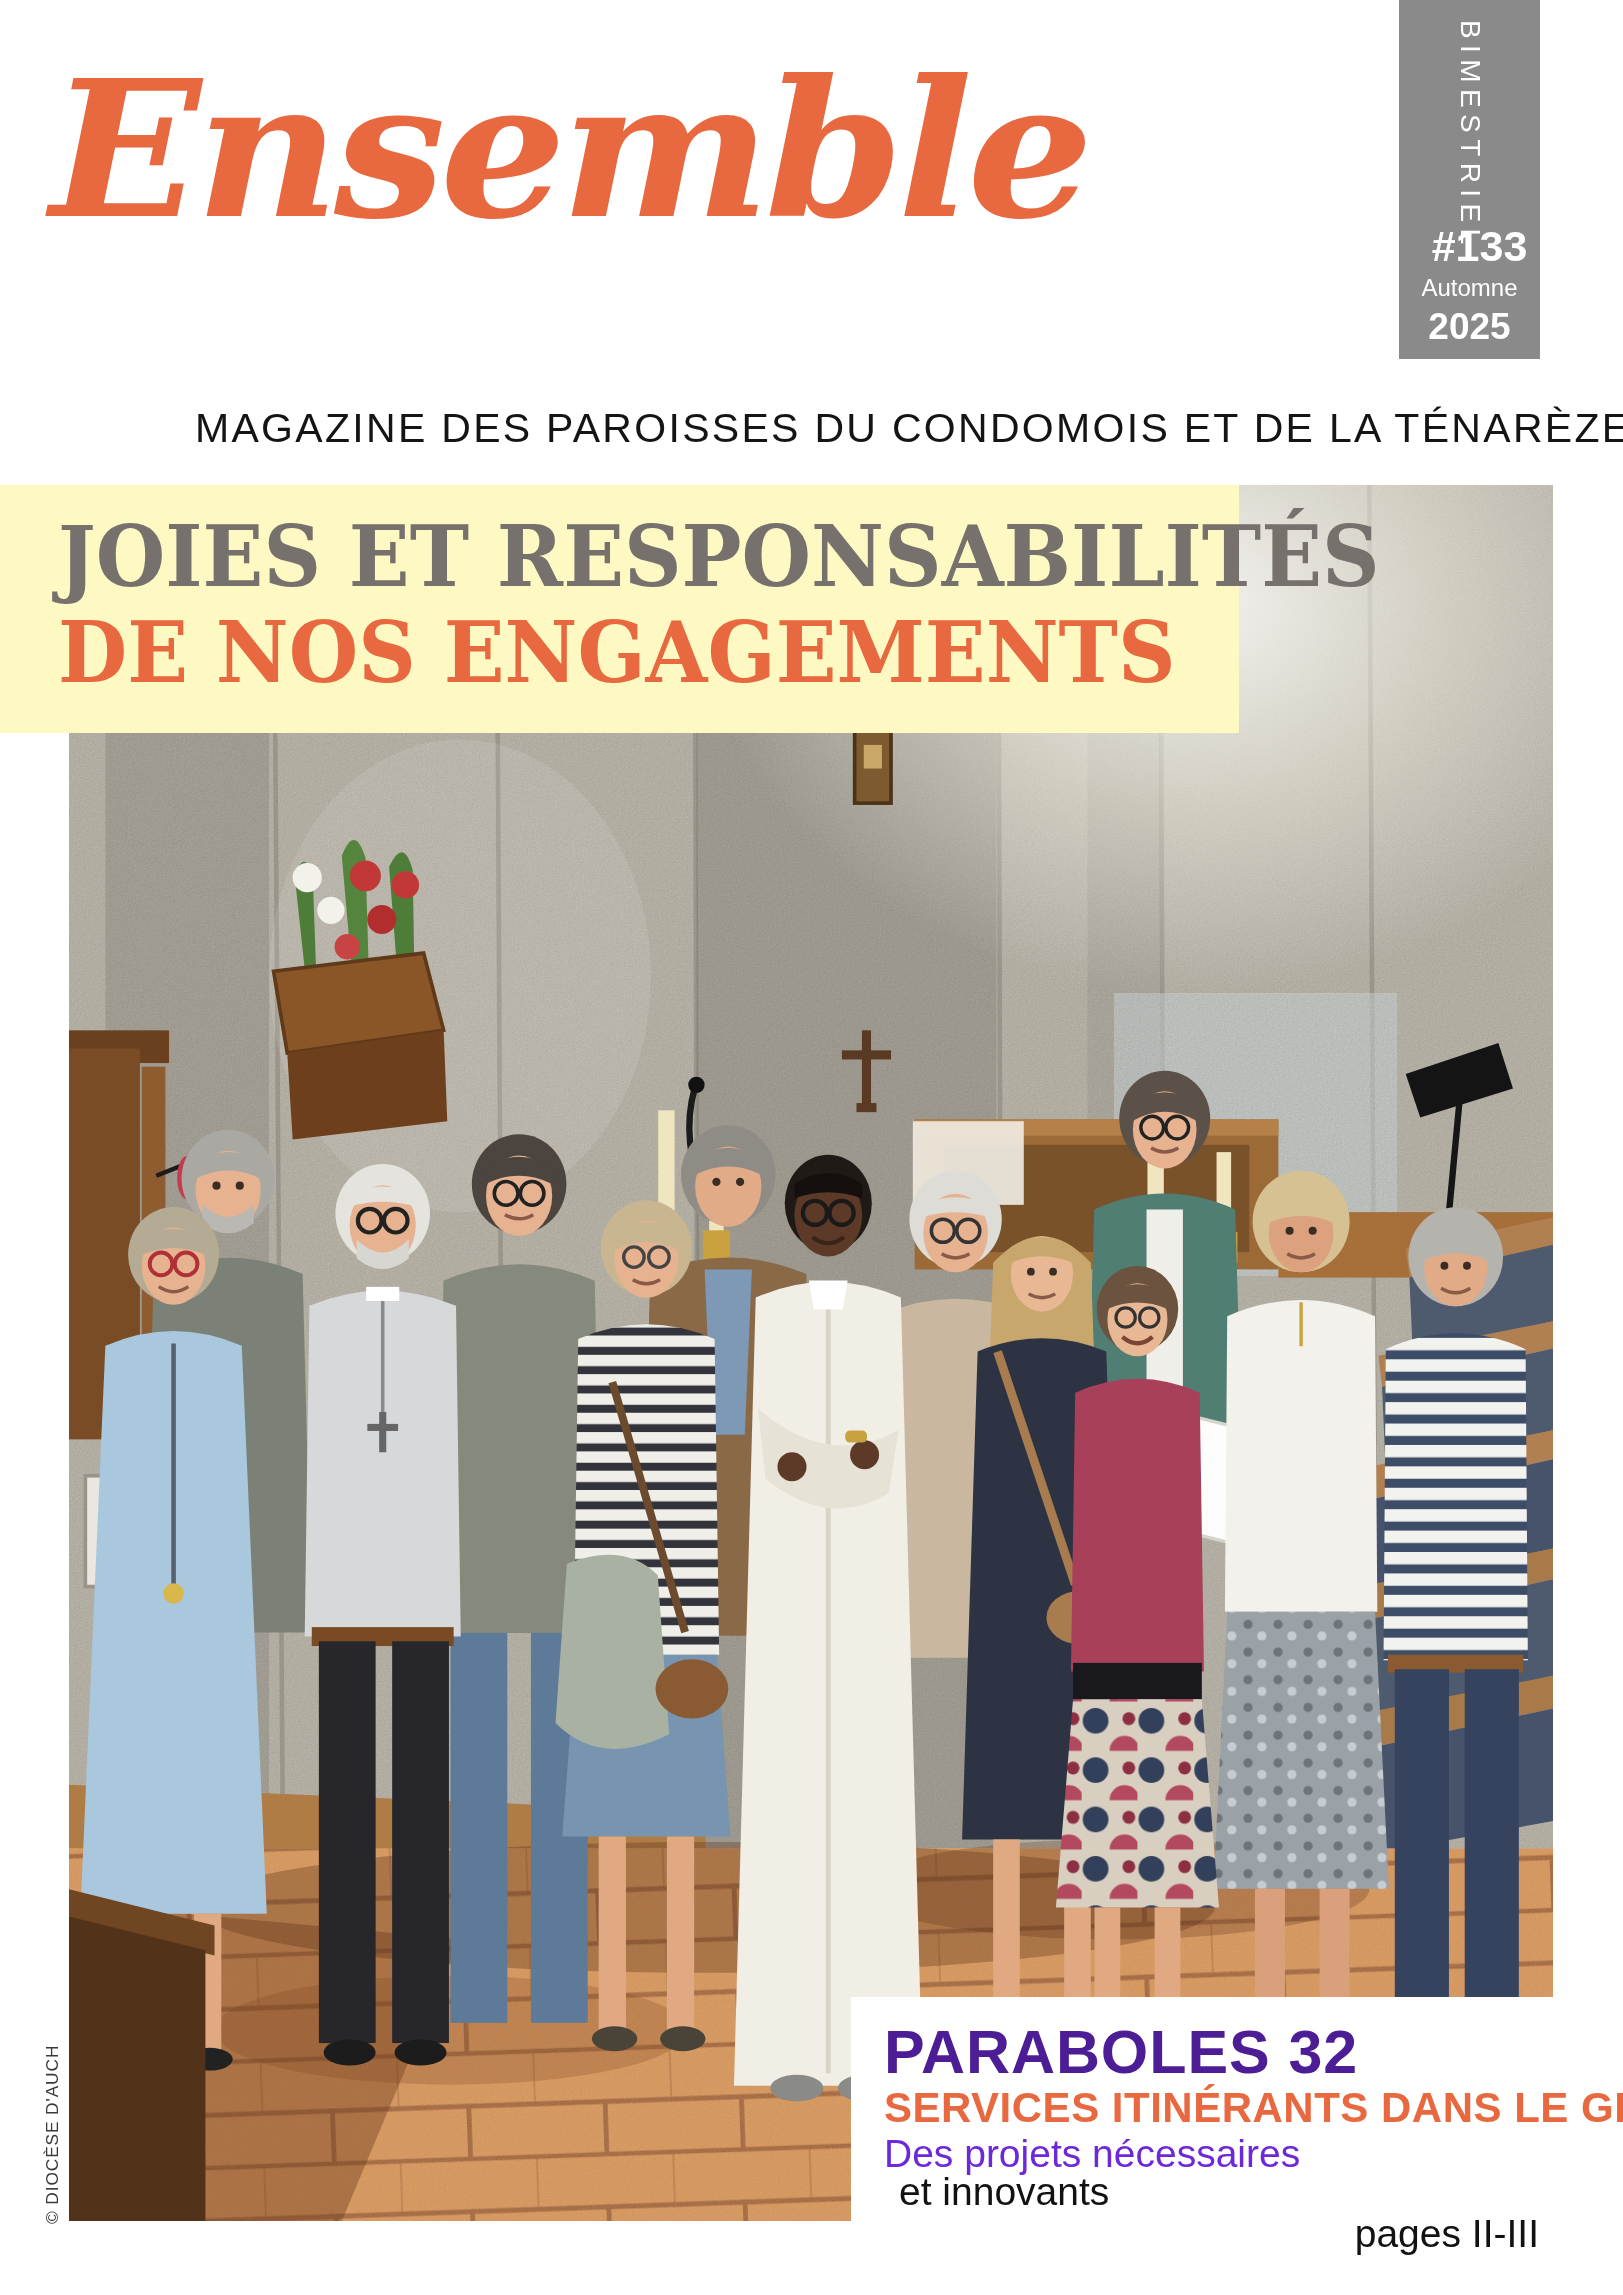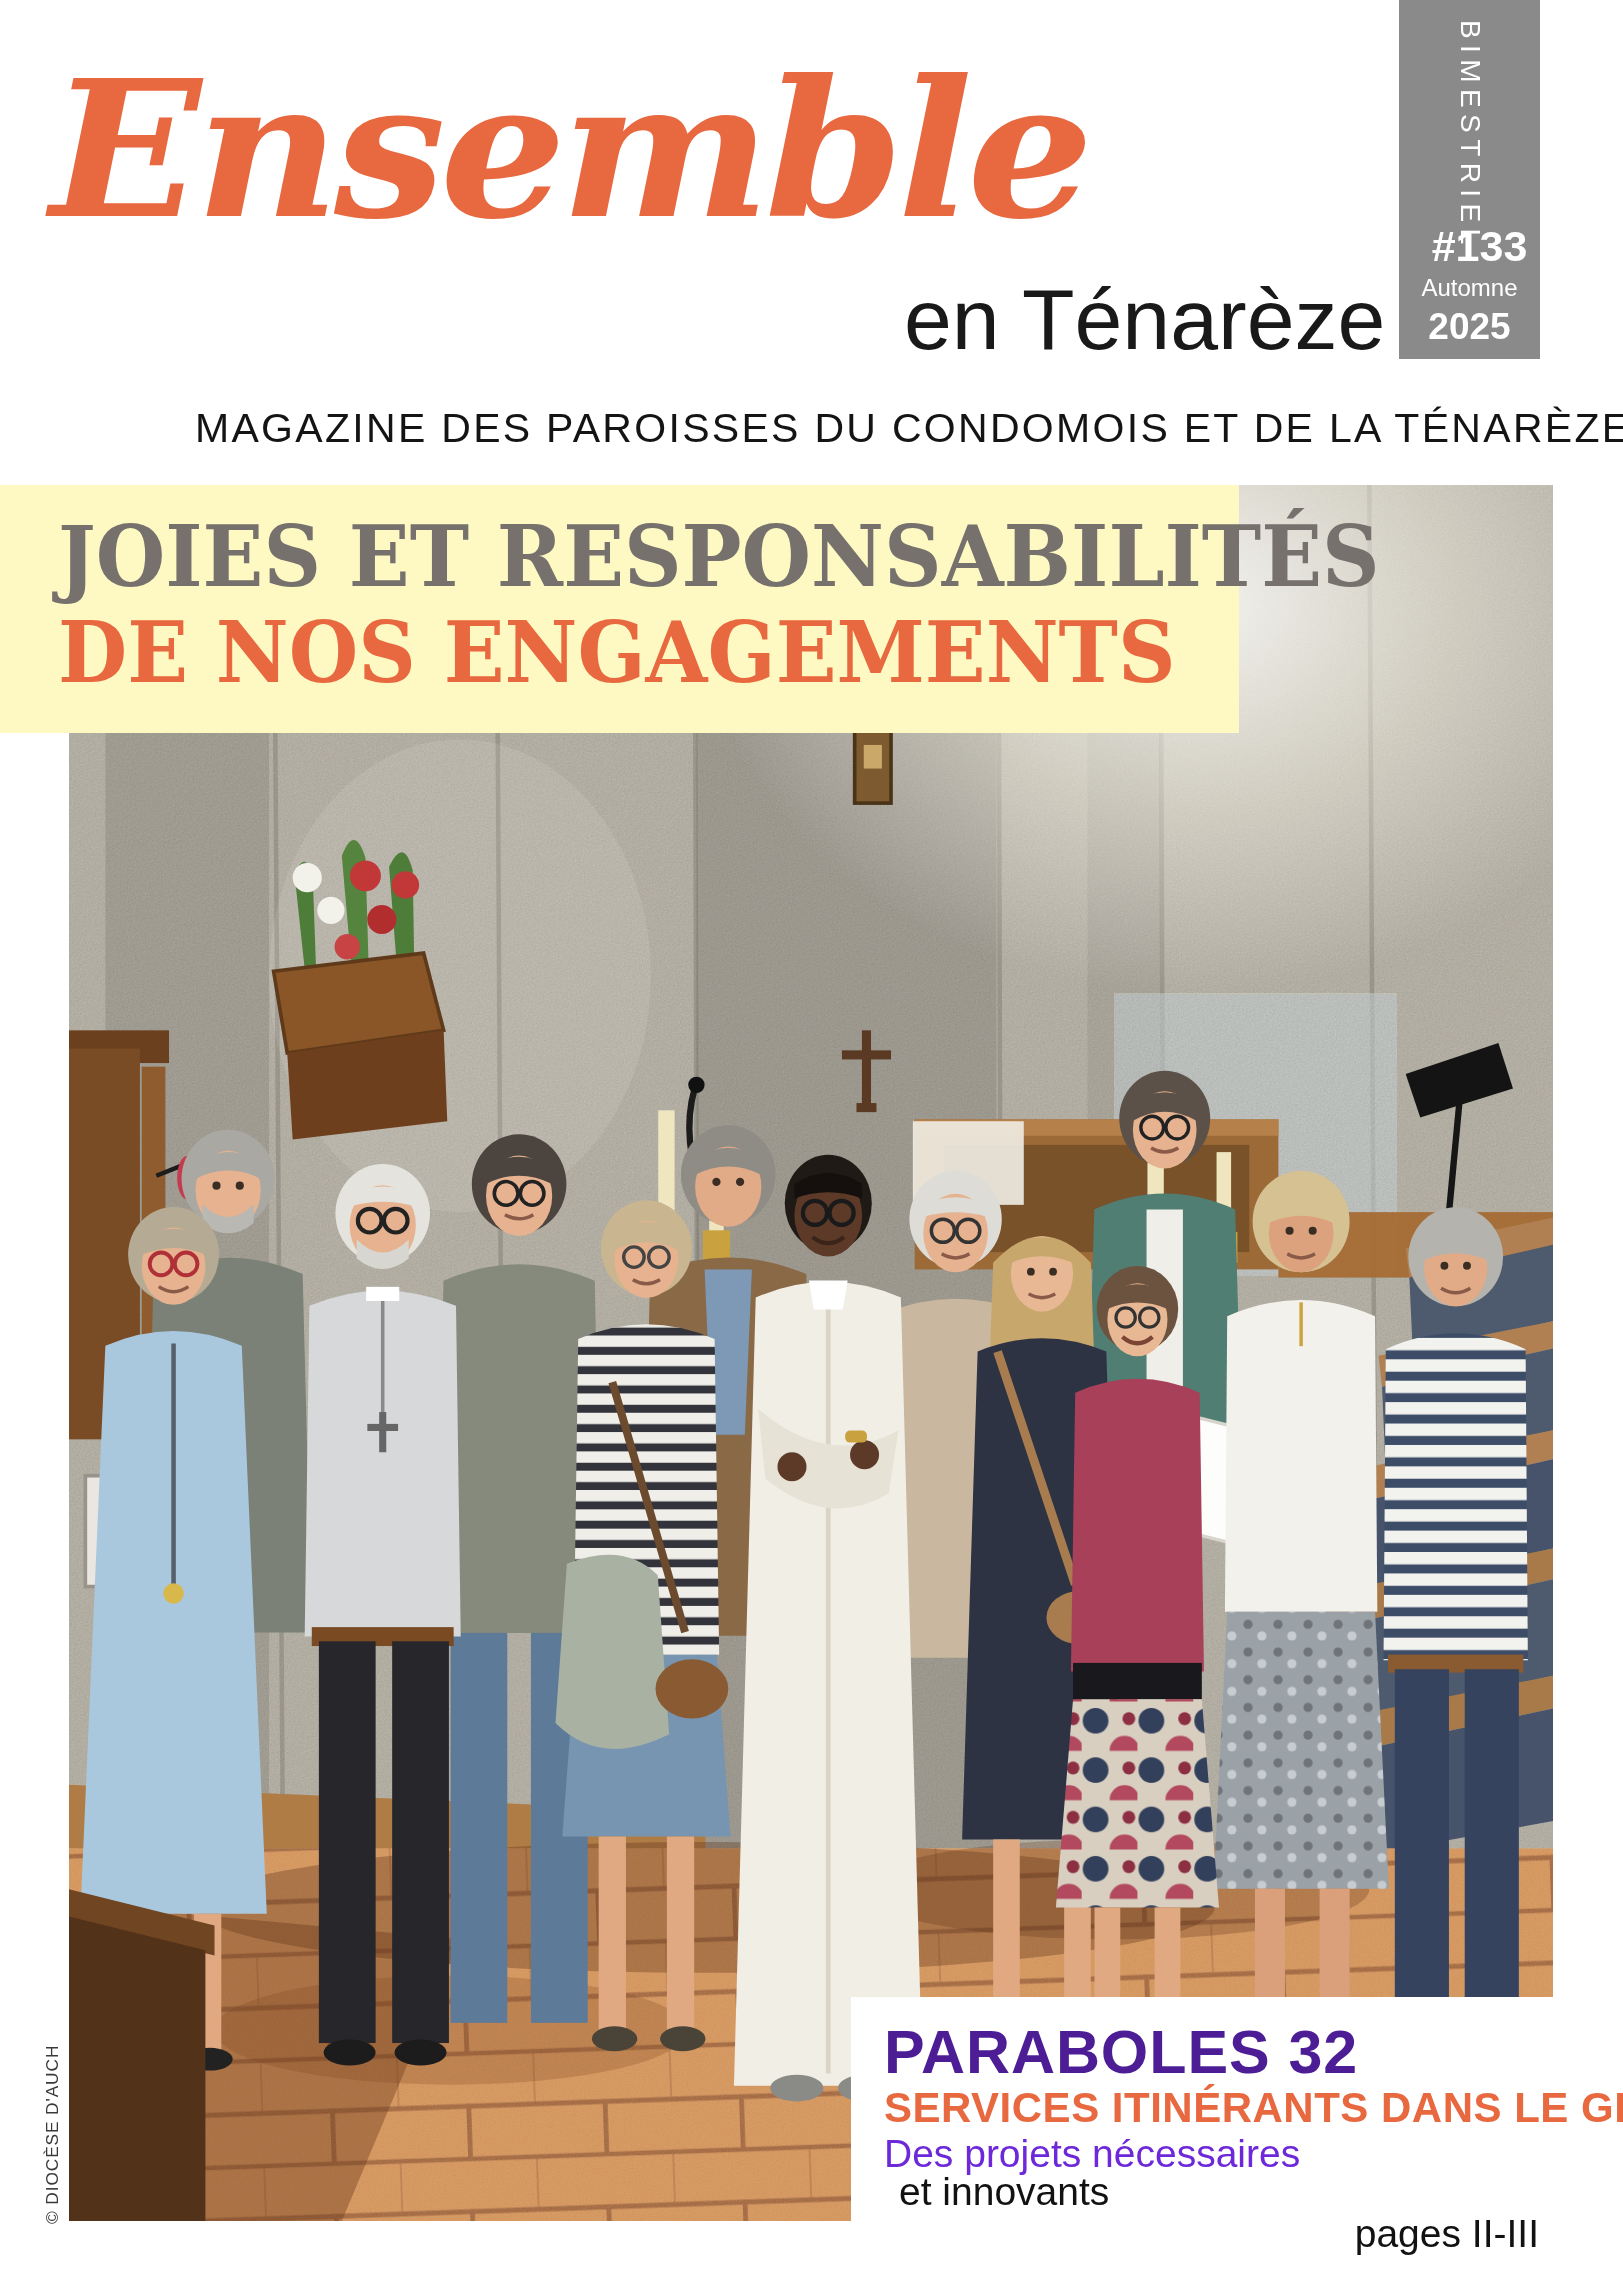--- a/index.html
+++ b/index.html
@@ -52,21 +52,20 @@
 <div class="page">
 
   <div class="issue-box">
     <div class="issue-freq">BIMESTRIEL</div>
     <div class="issue-number">#133</div>
     <div class="issue-season">Automne</div>
     <div class="issue-year">2025</div>
   </div>
 
   <div class="logo-script">Ensemble</div>
-  <div class="logo-suffix">en Ténarèze</div>
   <div class="tagline">MAGAZINE DES PAROISSES DU CONDOMOIS ET DE LA TÉNARÈZE</div>
 
   <div class="photo">
   <svg viewBox="0 0 1632 1910" preserveAspectRatio="none">
     <defs>
       <filter id="gr" x="0" y="0" width="100%" height="100%">
         <feTurbulence type="fractalNoise" baseFrequency="0.8" numOctaves="2" stitchTiles="stitch"></feTurbulence>
         <feColorMatrix type="matrix" values="0 0 0 0 0.30, 0 0 0 0 0.28, 0 0 0 0 0.24, 0.6 0.6 0.6 0 0"></feColorMatrix>
       </filter>
       <filter id="gr2" x="0" y="0" width="100%" height="100%">

